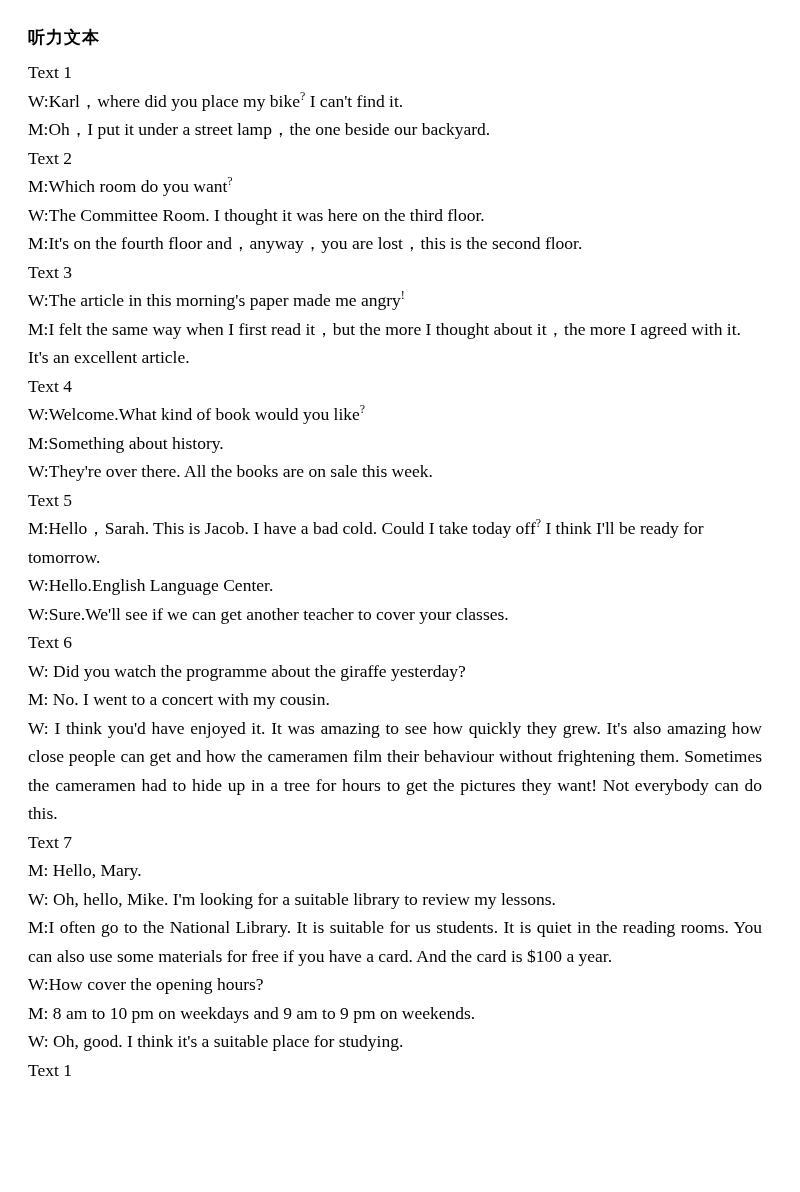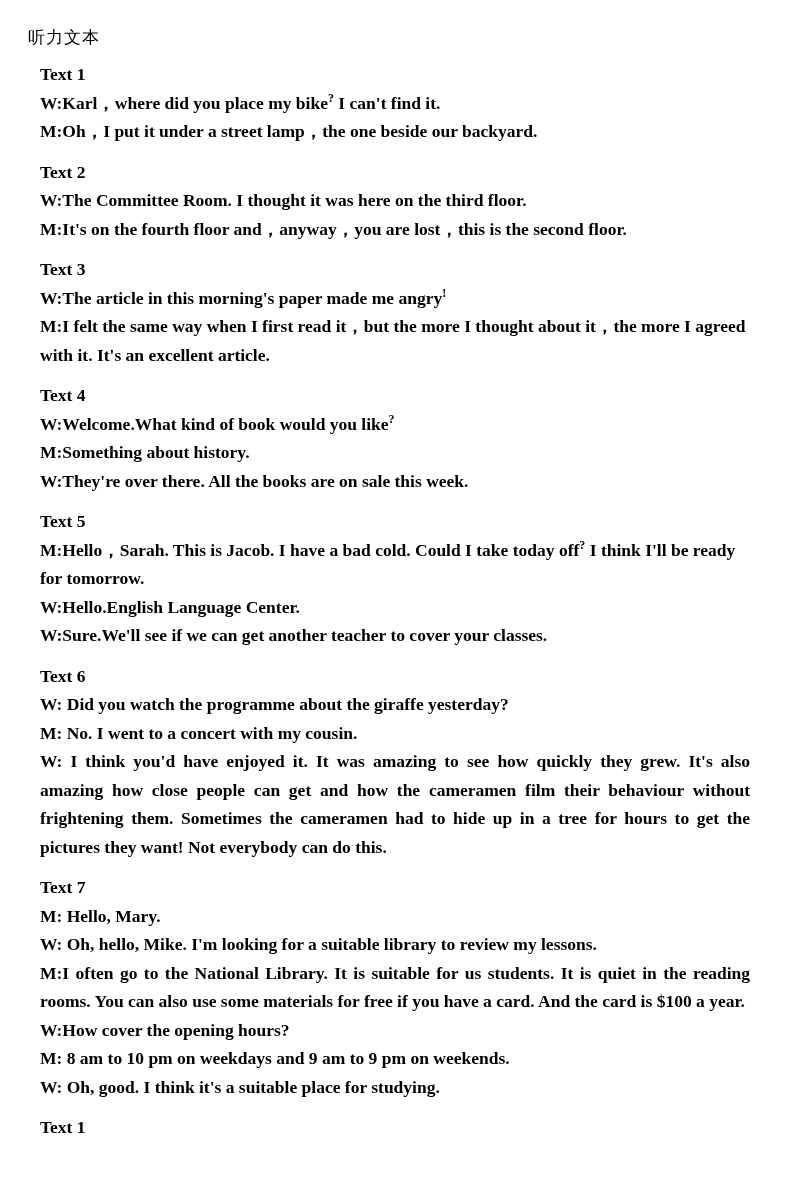--- a/index.html
+++ b/index.html
@@ -16,28 +16,27 @@
   .page {
     width: 800px;
     min-height: 1192px;
     box-sizing: border-box;
     padding: 24px 38px 20px 28px;
     position: relative;
   }
   .doc-title {
     font-family: "DejaVu Sans", sans-serif;
     font-size: 17px;
-    font-weight: normal;
+    font-weight: bold;
     letter-spacing: 1px;
     margin: 2px 0 10px 0;
     line-height: 1.3;
   }
   .block {
-    margin: 12px;
-    font-weight: bold;
+    margin: 0;
   }
   .line {
     font-size: 17.5px;
     line-height: 28.5px;
     margin: 0;
     padding: 0;
     white-space: normal;
   }
   .line.justify {
     text-align: justify;
@@ -59,20 +58,21 @@
 <div class="page">
   <div class="doc-title">听力文本</div>
   <div id="sections-root">
       <div class="block">
         <div class="line heading-line">Text 1</div>
         <div class="line">W:Karl，where did you place my bike<span class="sup">?</span> I can't find it.</div>
         <div class="line">M:Oh，I put it under a street lamp，the one beside our backyard.</div>
       </div>
       <div class="block">
         <div class="line heading-line">Text 2</div>
+        <div class="line">M:Which room do you want<span class="sup">?</span></div>
         <div class="line">W:The Committee Room. I thought it was here on the third floor.</div>
         <div class="line">M:It's on the fourth floor and，anyway，you are lost，this is the second floor.</div>
       </div>
       <div class="block">
         <div class="line heading-line">Text 3</div>
         <div class="line">W:The article in this morning's paper made me angry<span class="sup">!</span></div>
         <div class="line">M:I felt the same way when I first read it，but the more I thought about it，the more I agreed with it. It's an excellent article.</div>
       </div>
       <div class="block">
         <div class="line heading-line">Text 4</div>

